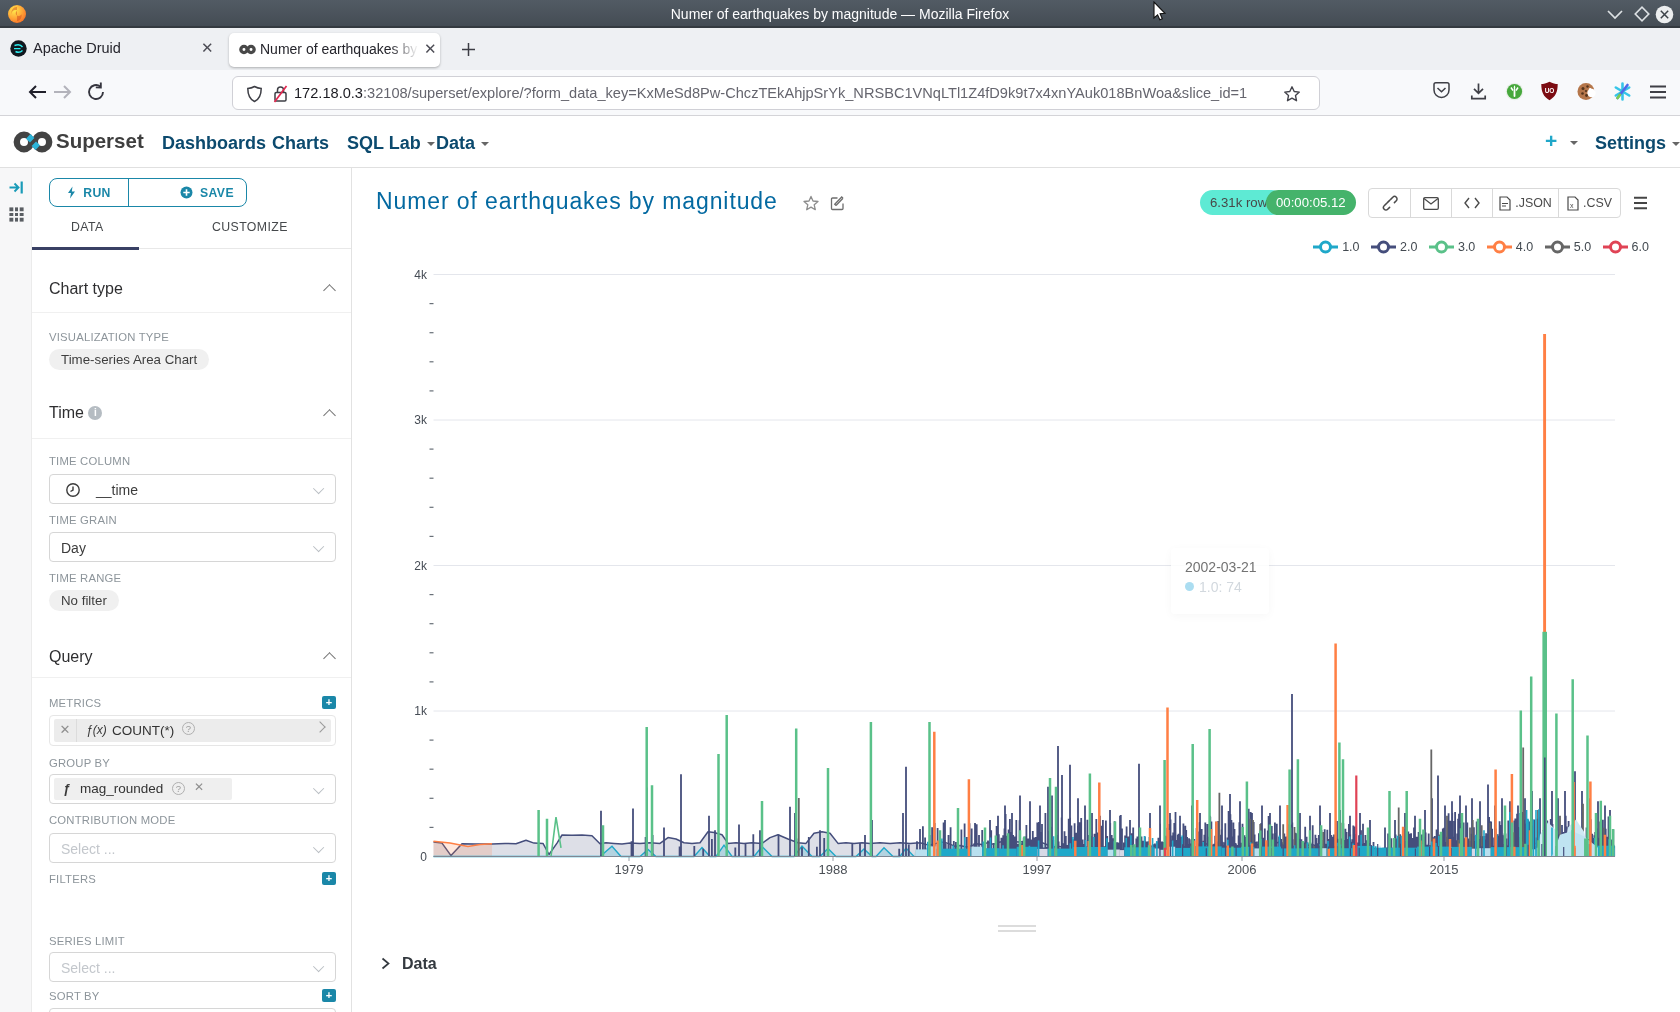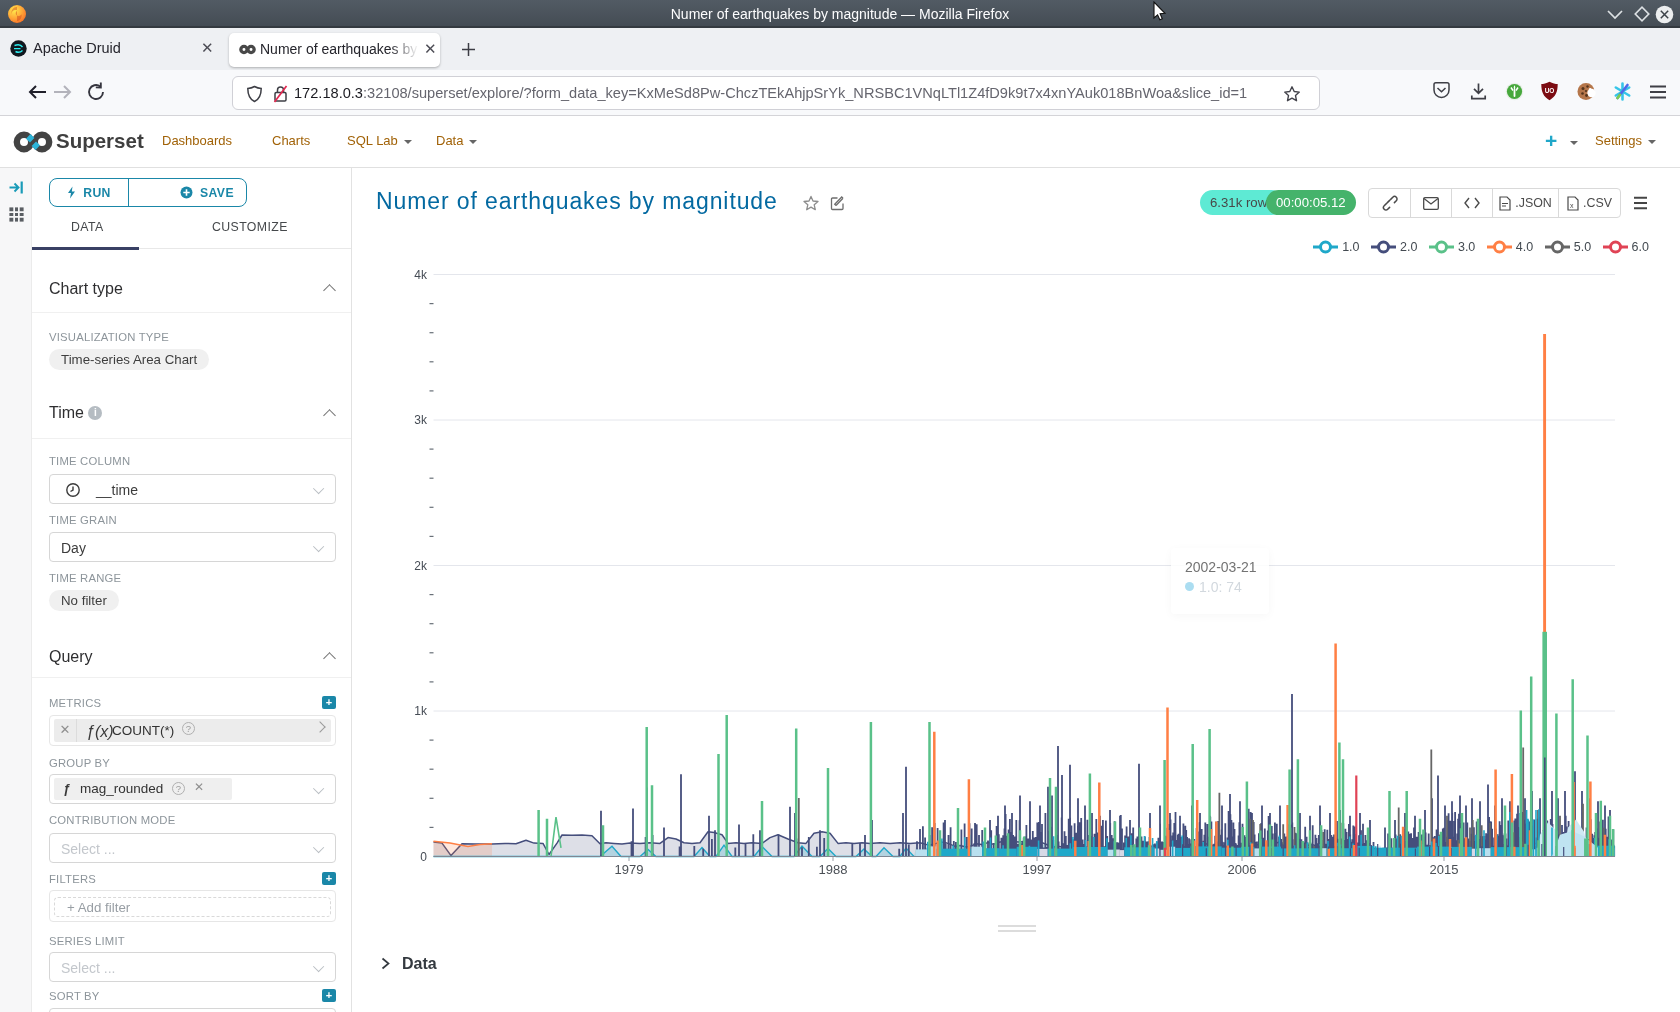--- a/index.html
+++ b/index.html
@@ -23,21 +23,21 @@
   border-bottom:1px solid #d4d4d8; }
 #urlbar { position:absolute; left:232px; top:76px; width:1088px; height:34px; background:#fff;
   border-radius:6px; border:1px solid #d0d0d6; }
 #urlbar .host { color:#1b1b21; }
 #urlbar .rest { color:#65656e; }
 #urlbar .txt { position:absolute; left:61px; top:8px; font-size:14.6px; white-space:nowrap; width:990px; overflow:hidden; }
 
 #supnav { position:absolute; left:0; top:116px; width:1680px; height:52px; background:#fff;
   border-bottom:1px solid #e0e0e0; }
 #supnav .brand { position:absolute; left:56px; top:13px; font-size:20.5px; font-weight:bold; color:#3f3f3f; }
-#supnav .mi { position:absolute; top:17px; font-size:13px; color:#a16207; }
+#supnav .mi { position:absolute; top:17px; font-size:18px; color:#0c4a6e;font-weight:bold; }
 .caret { display:inline-block; width:0; height:0; border-left:4px solid transparent;
   border-right:4px solid transparent; border-top:4.5px solid #666; vertical-align:middle; margin-left:6px; }
 
 #strip { position:absolute; left:0; top:168px; width:32px; height:844px; background:#f7f7f8; border-right:1px solid #ebebeb; }
 #sidebar { position:absolute; left:32px; top:168px; width:320px; height:844px; background:#fff; border-right:1px solid #e2e2e2; overflow:hidden; }
 #chartpanel { position:absolute; left:352px; top:168px; width:1328px; height:844px; background:#fff; }
 
 .runsave { position:absolute; left:17px; top:10px; width:198px; height:29px; border:1.6px solid #1a87a8; border-radius:8px; display:flex; }
 .runsave .half { flex:1; display:flex; align-items:center; justify-content:center; gap:7px;
   color:#1a87a8; font-size:12.2px; font-weight:bold; letter-spacing:0.4px; }
@@ -269,21 +269,21 @@
 
   <div class="sechead" style="top:480px">Query</div>
   <div class="chev-up" style="left:293px;top:486px"></div>
   <div class="divider" style="top:509px"></div>
 
   <div class="lbl" style="top:529px">METRICS</div>
   <div class="plusbtn" style="top:528px">+</div>
   <div class="abs" style="left:17px;top:547px;width:287px;height:31px;border:1px solid #e6e6e6;border-radius:4px">
     <div class="abs" style="left:4px;top:3px;right:4px;height:23px;background:#ececec;border-radius:2px">
       <div class="abs" style="left:0;top:0;width:23px;height:23px;border-right:1px solid #dcdcdc;color:#8f8f8f;font-size:13px;text-align:center;line-height:22px">✕</div>
-      <div class="abs" style="left:32px;top:4px;font-size:16px;font-style:italic;color:#3a3a3a">ƒ(x)</div>
+      <div class="abs" style="left:32px;top:4px;font-size:12px;font-style:italic;color:#3a3a3a">ƒ(x)</div>
       <div class="abs" style="left:58px;top:3.5px;font-size:13.5px;color:#333">COUNT(*)</div>
       <div class="abs" style="left:128px;top:3px;width:13px;height:13px;border:1px solid #b0b0b0;border-radius:7px;color:#9a9a9a;font-size:9.5px;text-align:center;line-height:12px">?</div>
       <div class="abs" style="right:7px;top:4px;width:8px;height:8px;border-top:1.5px solid #9a9a9a;border-right:1.5px solid #9a9a9a;transform:rotate(45deg)"></div>
     </div>
   </div>
   <div class="lbl" style="top:589px">GROUP BY</div>
   <div class="sel" style="top:606px">
     <div class="abs" style="left:4px;top:3px;width:178px;height:22px;background:#efefef;border-radius:2px">
       <div class="abs" style="left:9px;top:2.5px;font-size:13px;font-style:italic;color:#3a3a3a;font-weight:bold">ƒ</div>
       <div class="abs" style="left:26px;top:3px;font-size:13.5px;color:#333">mag_rounded</div>
@@ -292,23 +292,20 @@
     </div>
     <div class="dn"></div>
   </div>
   <div class="lbl" style="top:646px">CONTRIBUTION MODE</div>
   <div class="sel" style="top:665px">
       <div class="ph">Select ...</div>
       <div class="dn"></div>
     </div>
   <div class="lbl" style="top:705px">FILTERS</div>
   <div class="plusbtn" style="top:704px">+</div>
-  <div class="abs" style="left:17px;top:722px;width:287px;height:32px;border:1px solid #e6e6e6;border-radius:4px">
-    <div class="abs" style="left:4px;top:6px;right:4px;height:20px;border:1px dashed #d9d9d9;border-radius:4px;color:#989ea4;font-size:13.3px;padding:2px 0 0 12px">+ Add filter</div>
-  </div>
   <div class="lbl" style="top:767px">SERIES LIMIT</div>
   <div class="sel" style="top:784px">
       <div class="ph">Select ...</div>
       <div class="dn"></div>
     </div>
   <div class="lbl" style="top:822px">SORT BY</div>
   <div class="plusbtn" style="top:821px">+</div>
   <div class="sel" style="top:840px"></div>
 </div>
 

